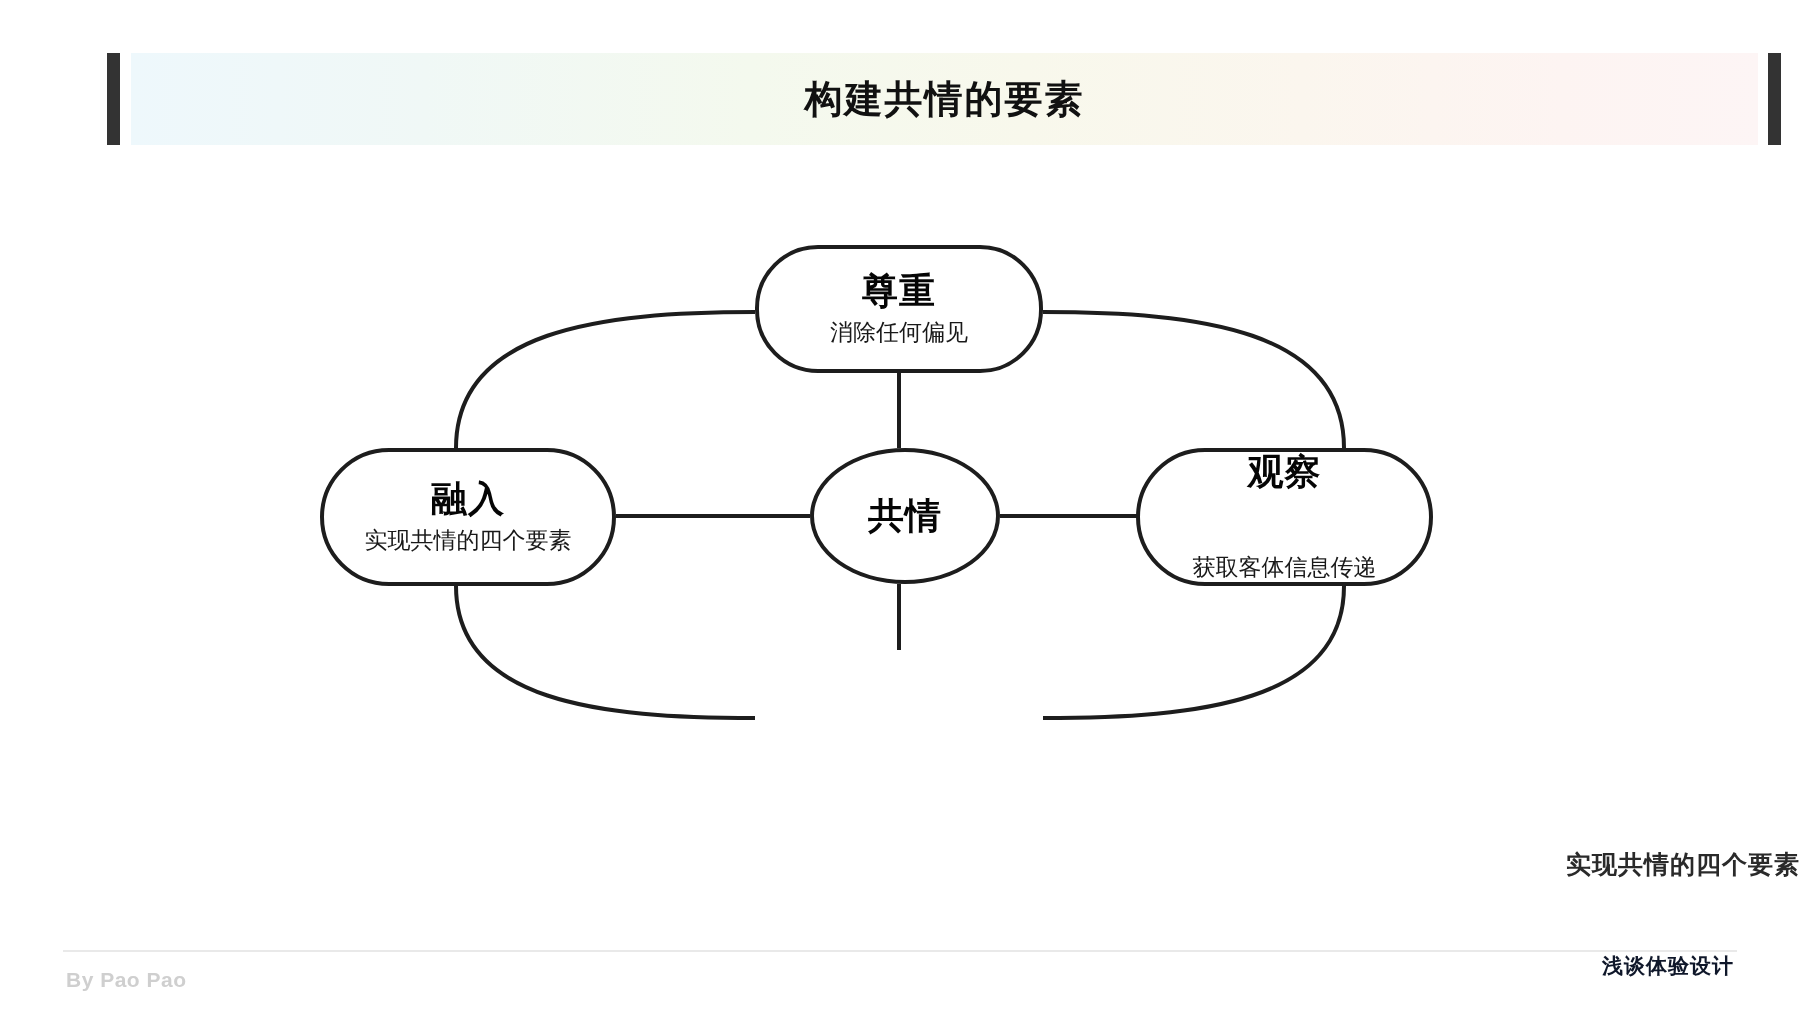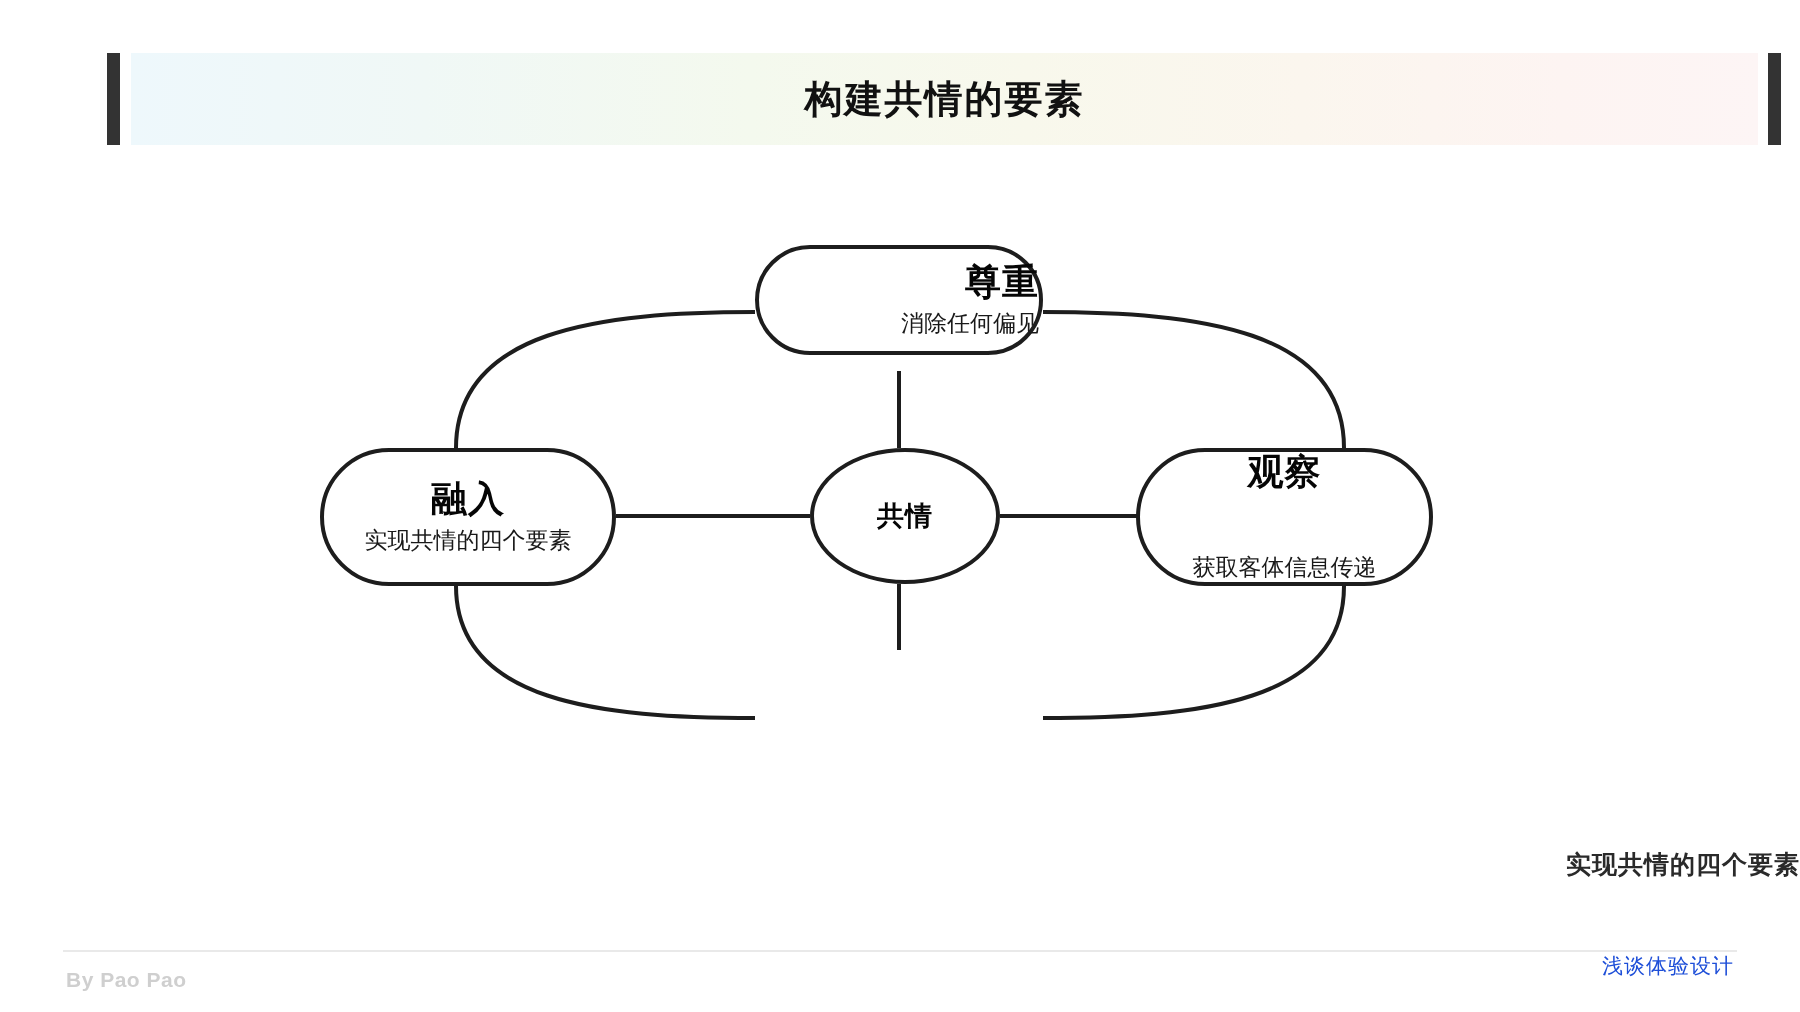--- a/index.html
+++ b/index.html
@@ -109,23 +109,22 @@
     font-size: 23px;
     font-weight: normal;
     color: #191919;
     line-height: 1.2;
     margin-top: 8px;
     white-space: nowrap;
   }
 
   .node-top {
     left: 755px; top: 245px;
-    width: 288px; height: 110px;
+    width: 288px; height: 128px;
     border-radius: 63px;
-    align-items: flex-end;
   }
   .node-left {
     left: 320px; top: 448px;
     width: 296px; height: 138px;
     border-radius: 69px;
   }
   .node-right {
     left: 1136px; top: 448px;
     width: 297px; height: 138px;
     border-radius: 69px;
@@ -135,21 +134,21 @@
     left: 755px; top: 650px;
     width: 288px; height: 134px;
     border-radius: 67px;
   }
   .node-center {
     left: 810px; top: 448px;
     width: 190px; height: 136px;
     border-radius: 95px / 68px;
   }
   .node-center .node-title {
-    font-size: 27px;
+    font-size: 36px;
   }
 
   
   .caption {
     position: absolute;
     left: 0;
     top: 848px;
     width: 1800px;
     text-align: right;
     font-size: 25px;
@@ -174,22 +173,22 @@
     font-size: 21px;
     font-weight: bold;
     color: #cfcfcf;
     letter-spacing: 0.5px;
   }
   .footer-right {
     position: absolute;
     right: 66px;
     top: 952px;
     font-size: 21px;
-    font-weight: normal;
-    color: #1d4ed8;
+    font-weight: bold;
+    color: #0f172a;
     letter-spacing: 1px;
   }
 </style>
 </head>
 <body>
 
 <div class="header">
   <div class="header-bar-left"></div>
   <div class="header-gradient"></div>
   <div class="header-bar-right"></div>

